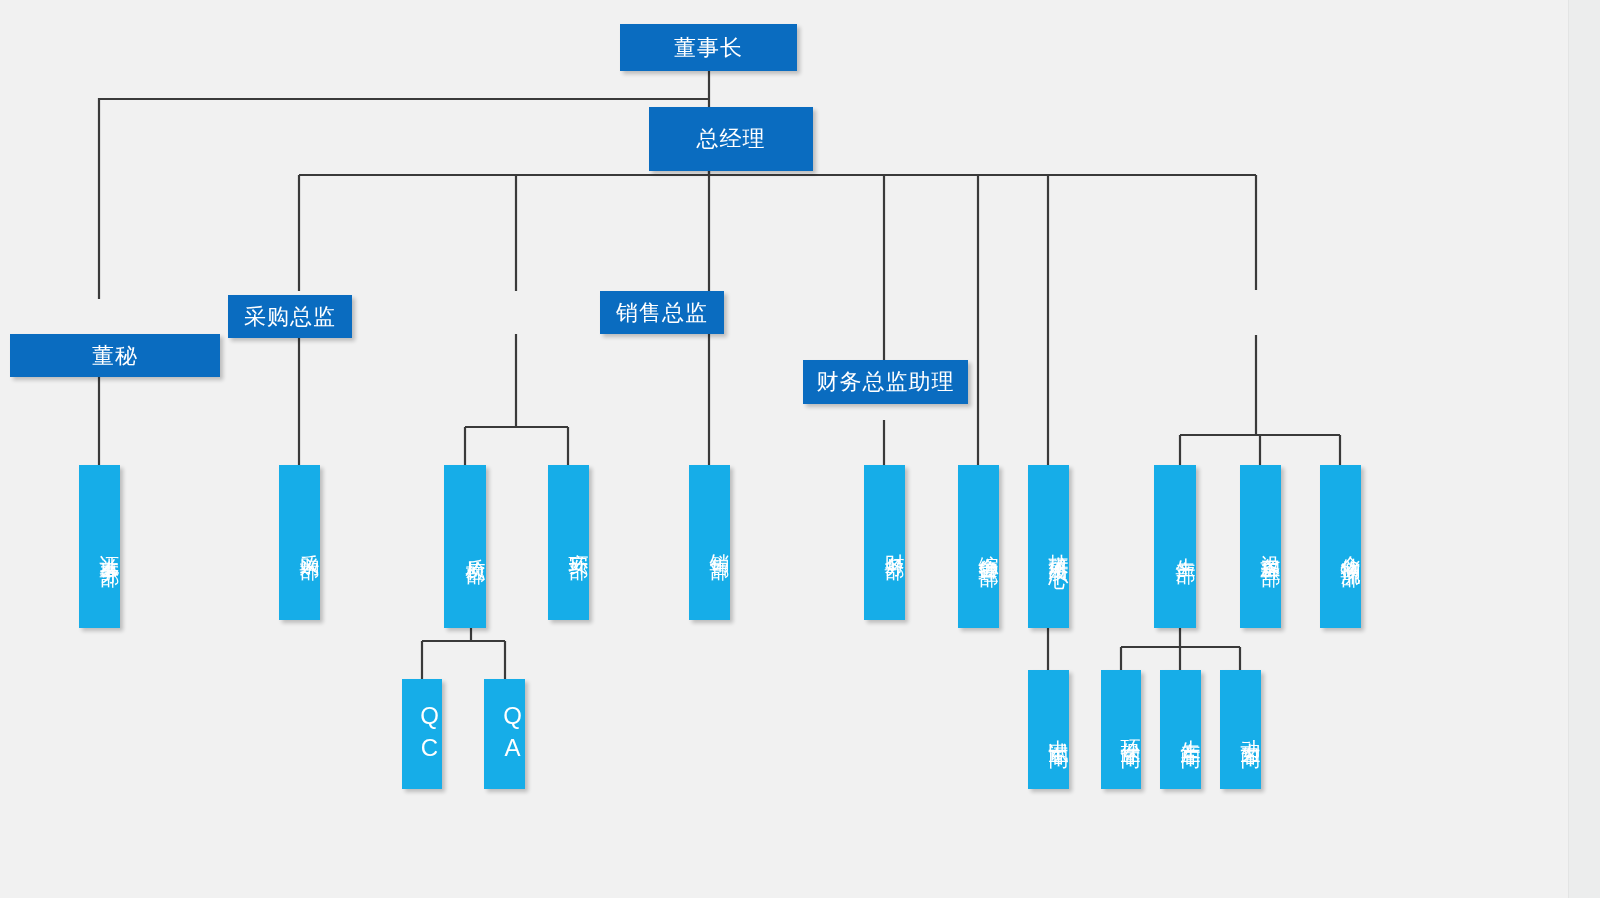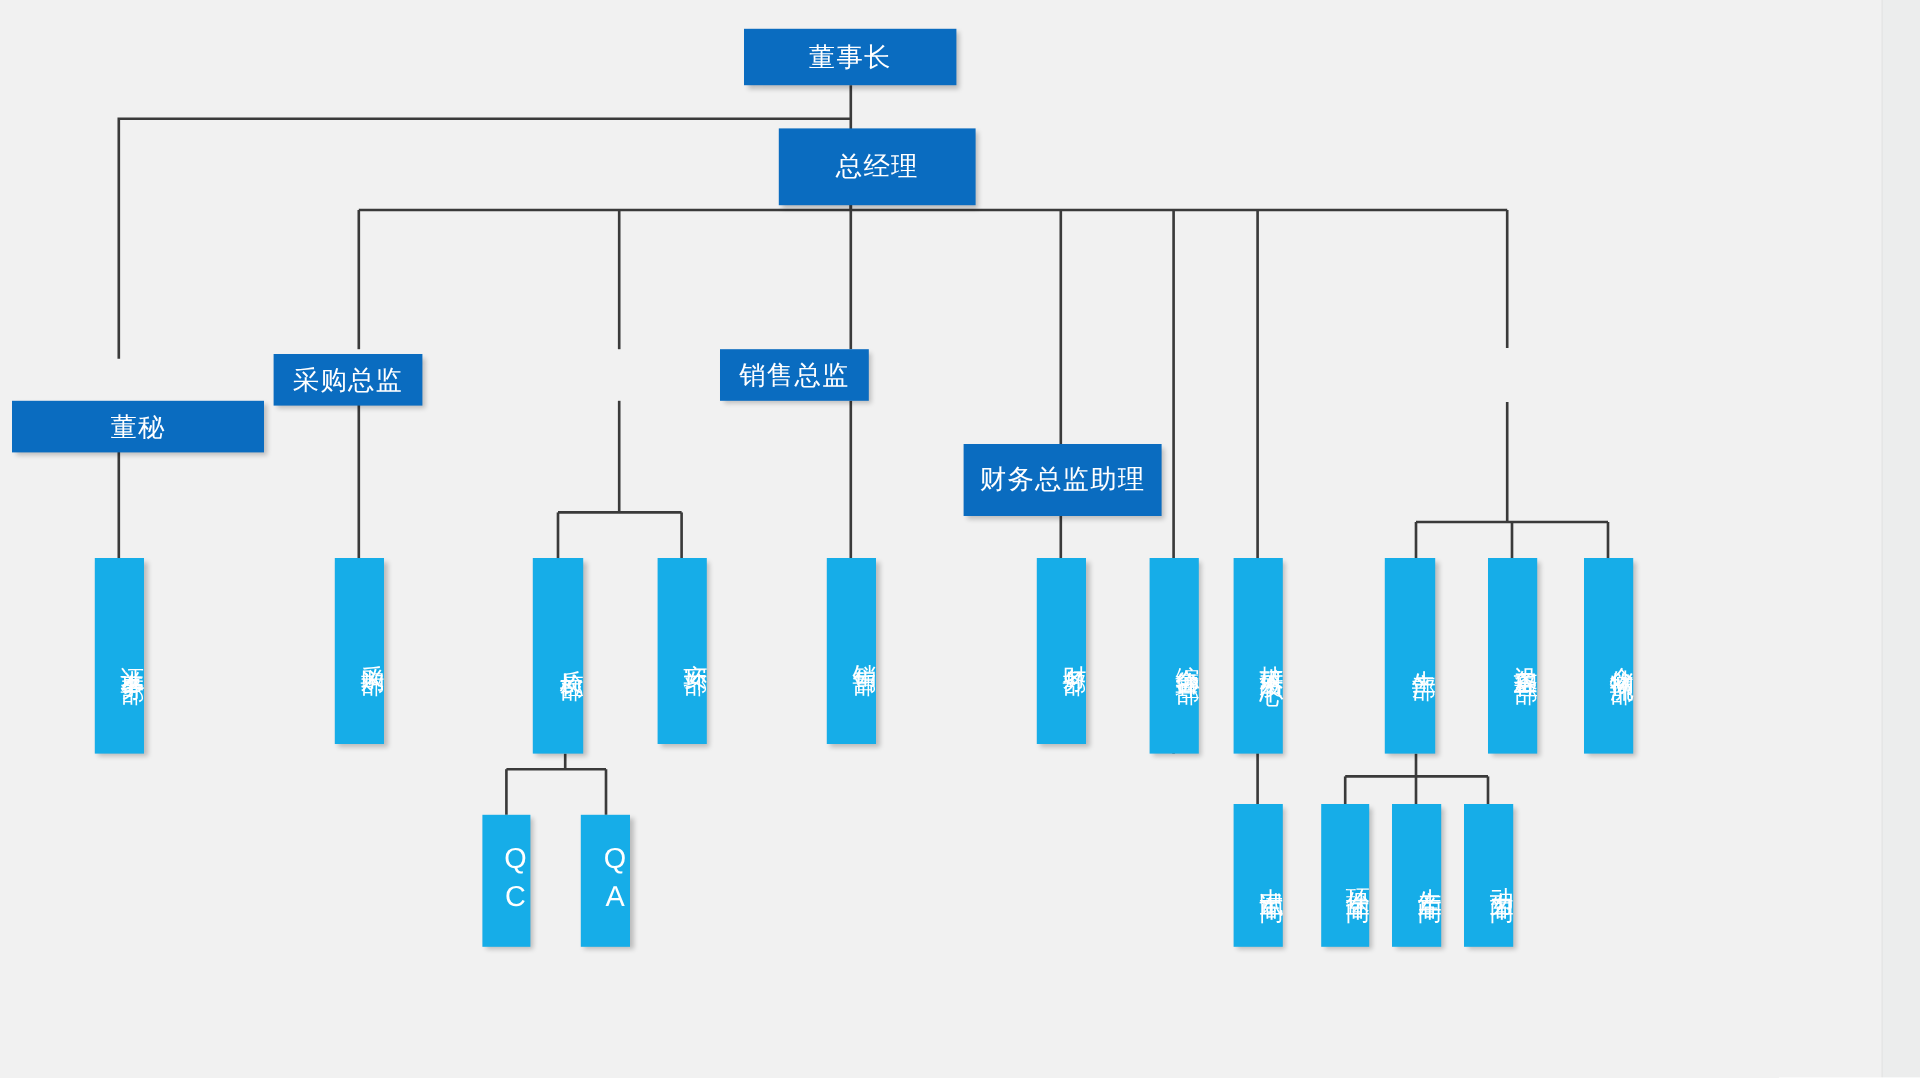--- a/index.html
+++ b/index.html
@@ -129,21 +129,21 @@
 
   <div class="node dark horiz" style="left:649px; top:107px; width:164px; height:64px;">总经理</div>
 
   <div class="node dark horiz" style="left:10px; top:299px; width:210px; height:43px;margin-top:35px;">董秘</div>
 
   <div class="node dark horiz" style="left:228px; top:295px; width:124px; height:43px;">采购总监</div>
 
 
   <div class="node dark horiz" style="left:600px; top:291px; width:124px; height:43px;">销售总监</div>
 
-  <div class="node dark horiz" style="left:803px; top:370px; width:165px; height:60px;">财务总监助理</div>
+  <div class="node dark horiz" style="left:803px; top:360px; width:165px; height:44px;">财务总监助理</div>
 
 
   <div class="node light vert" style="left:79px; top:465px; width:41px; height:163px;">证券事务部</div>
 
   <div class="node light vert" style="left:279px; top:465px; width:41px; height:155px;">采购部</div>
 
   <div class="node light vert" style="left:444px; top:465px; width:42px; height:163px;">质检部</div>
 
   <div class="node light vert" style="left:548px; top:465px; width:41px; height:155px;">安环部</div>
 

